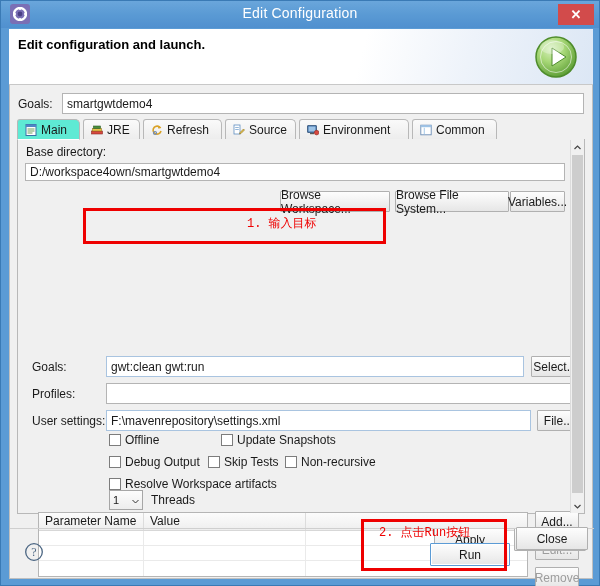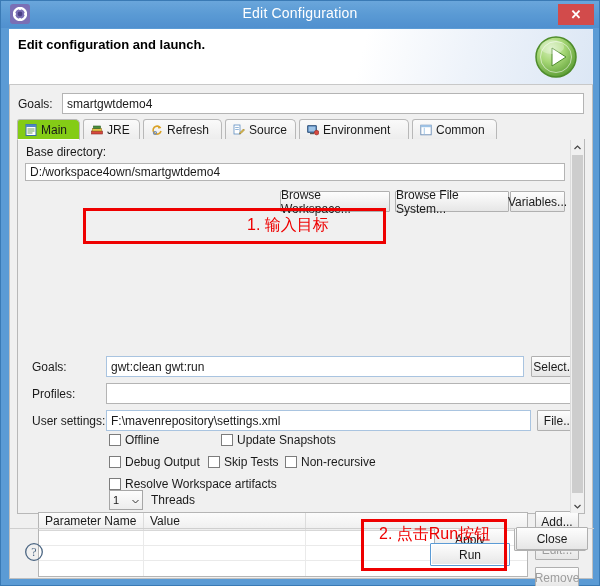--- a/index.html
+++ b/index.html
@@ -111,21 +111,21 @@
     display: flex; align-items: center; gap: 4px;
     padding: 0 7px;
     font-size: 12px;
     background: linear-gradient(to bottom,#fafafa,#ececec);
     border: 1px solid #b8b8b8;
     border-bottom: none;
     border-top-left-radius: 3px; border-top-right-radius: 5px;
     cursor: pointer;
   }
   .tab.active {
-    background: #84cc16;
+    background: #5eead4;
     border-bottom: 1px solid #ffffff;
     z-index: 3;
   }
   .tab svg { display:block; }
   
   #tabpanel {
     position: absolute; left: 7px; top: 54px;
     width: 568px; height: 375px;
     background: #f0f0f0;
     border: 1px solid #b8b8b8; border-top: none;
@@ -214,22 +214,22 @@
   
   .annot-box {
     position: absolute;
     border: 3px solid #ee0000;
     pointer-events: none;
     z-index: 50;
   }
   .annot-text {
     position: absolute;
     color: #ee0000;
-    font-size: 16px;
-    font-family: Liberation Sans, sans-serif;
+    font-size: 12px;
+    font-family: Liberation Mono, monospace;
     z-index: 51;
     white-space: nowrap;
   }
   #annot1-box { left: 82px; top: 207px; width: 303px; height: 36px; }
   #annot1-text { left: 246px; top: 214px; }
   #annot2-box { left: 360px; top: 518px; width: 146px; height: 52px; }
   #annot2-text { left: 378px; top: 523px; }
 </style>
 </head>
 <body>

